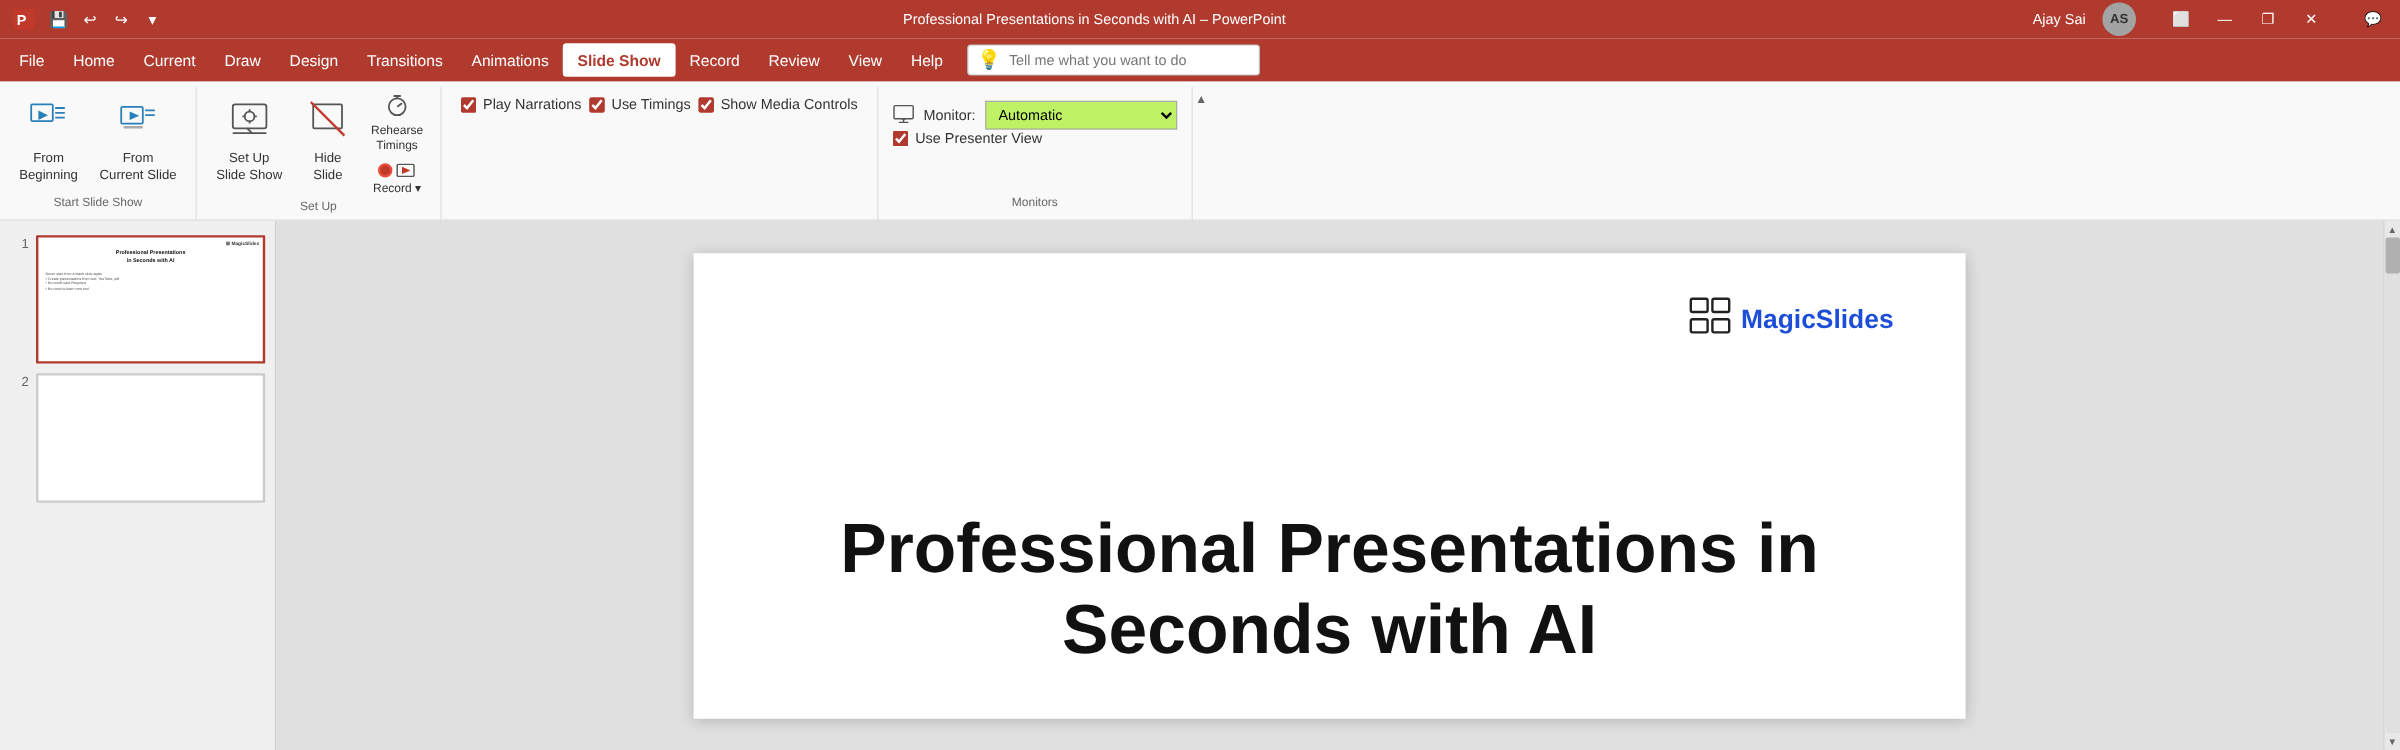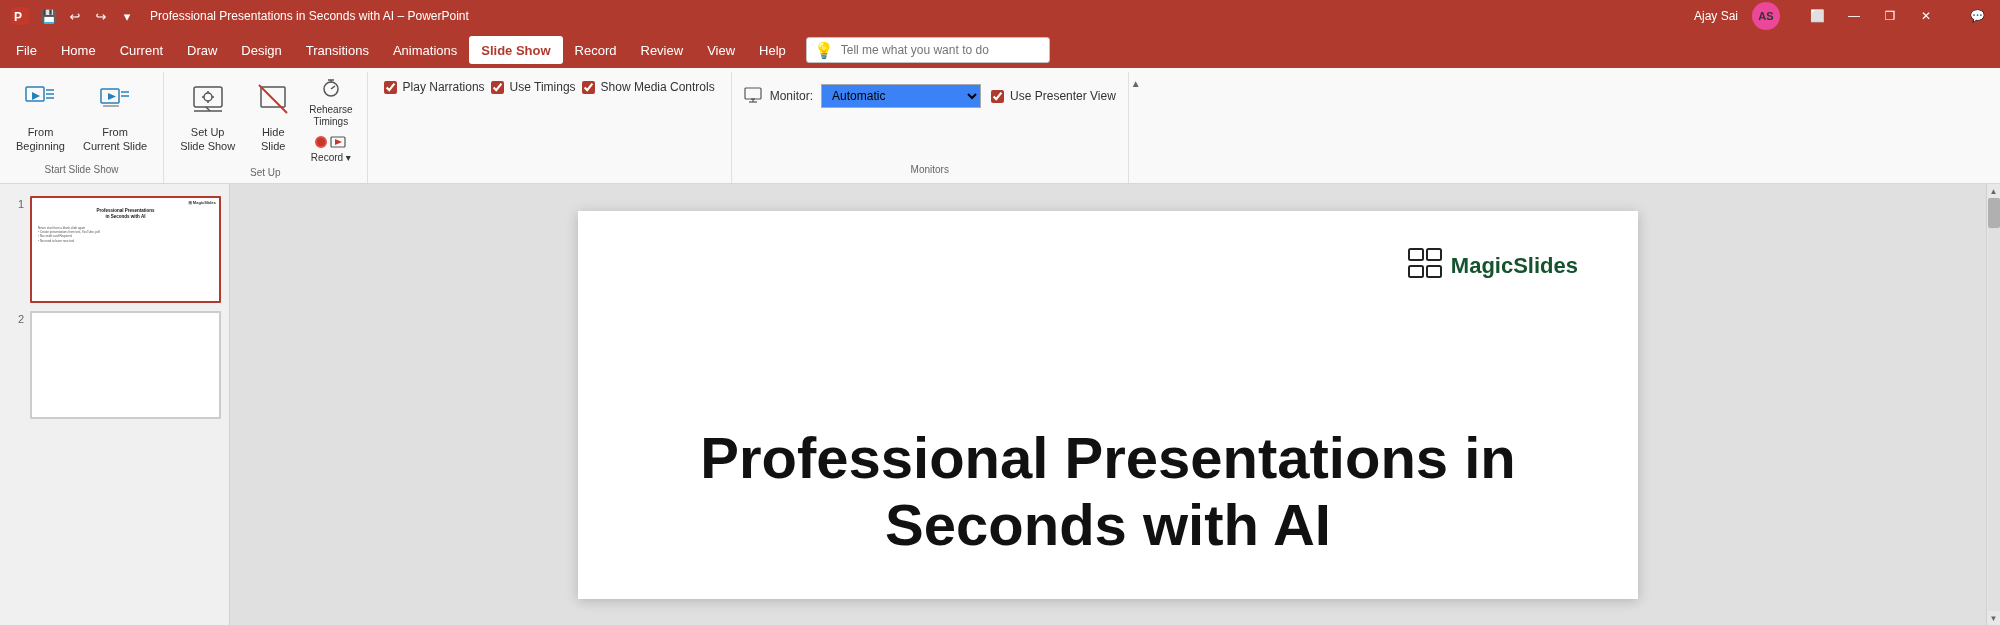--- a/index.html
+++ b/index.html
@@ -22,21 +22,21 @@
       color: white;
       font-size: 12px;
     }
     #title-bar .title-left {
       display: flex;
       align-items: center;
       gap: 6px;
     }
     #title-bar .title-center {
       flex: 1;
-      text-align: left;
+      text-align: center;
       font-size: 12px;
       color: white;
     }
     #title-bar .title-right {
       display: flex;
       align-items: center;
       gap: 8px;
     }
     .title-icon {
       width: 24px;
@@ -74,21 +74,21 @@
       color: white;
       font-size: 13px;
       cursor: pointer;
       border-radius: 2px;
     }
 
     .avatar {
       width: 28px;
       height: 28px;
       border-radius: 50%;
-      background: #ec4899;
+      background: #a3a3a3;
       display: flex;
       align-items: center;
       justify-content: center;
       font-size: 11px;
       font-weight: bold;
       color: #333;
       margin-left: 6px;
     }
     .user-name {
       font-size: 12px;
@@ -173,21 +173,21 @@
     }
     .monitor-row {
       display: flex;
       align-items: center;
       gap: 8px;
       font-size: 12px;
       color: #333;
     }
     .monitor-select {
       border: 1px solid #aaa;
-      background: #3b82f6;
+      background: #bef264;
       padding: 2px 6px;
       font-size: 12px;
       height: 24px;
       min-width: 160px;
       cursor: pointer;
     }
     .presenter-check {
       display: flex;
       align-items: center;
       gap: 6px;
@@ -591,21 +591,21 @@
       </label>
       <label class="ribbon-check-item">
         <input type="checkbox" checked="" style="">
         <span>Show Media Controls</span>
       </label>
     </div>
     <div class="ribbon-group-label"></div>
   </div>
 
   <div class="monitors-group">
-    <div style="display:flex;flex-direction:row;gap:10px;padding-top:8px;">
+    <div style="display:flex;flex-direction:column;padding-top:8px;">
       <div class="monitor-row">
         <span>
           <svg width="18" height="16" viewBox="0 0 18 16">
             <rect x="1" y="1" width="16" height="11" rx="1" fill="none" stroke="#555" stroke-width="1.2"></rect>
             <line x1="7" y1="12" x2="11" y2="12" stroke="#555" stroke-width="1.2"></line>
             <line x1="9" y1="12" x2="9" y2="15" stroke="#555" stroke-width="1.2"></line>
             <line x1="5" y1="15" x2="13" y2="15" stroke="#555" stroke-width="1.2"></line>
           </svg>
         </span>
         <span>Monitor:</span>
@@ -660,21 +660,21 @@
 
       <div class="slide-magic-logo">
         <span class="magic-icon">
           <svg width="36" height="32" viewBox="0 0 36 32">
             <rect x="2" y="2" width="14" height="11" rx="1.5" fill="none" stroke="#222" stroke-width="2"></rect>
             <rect x="20" y="2" width="14" height="11" rx="1.5" fill="none" stroke="#222" stroke-width="2"></rect>
             <rect x="2" y="19" width="14" height="11" rx="1.5" fill="none" stroke="#222" stroke-width="2"></rect>
             <rect x="20" y="19" width="14" height="11" rx="1.5" fill="none" stroke="#222" stroke-width="2"></rect>
           </svg>
         </span>
-        <span style="font-size:22px;font-weight:bold;color:#14532d;">MagicSlides</span>
+        <span style="font-size:22px;font-weight:bold;color:#1d4ed8;">MagicSlides</span>
       </div>
 
       <div class="slide-main-title">Professional Presentations
 in Seconds with AI</div>
 
     </div>
   </div>
 
   <div id="right-scrollbar">
     <div class="scroll-arrow">▲</div>

